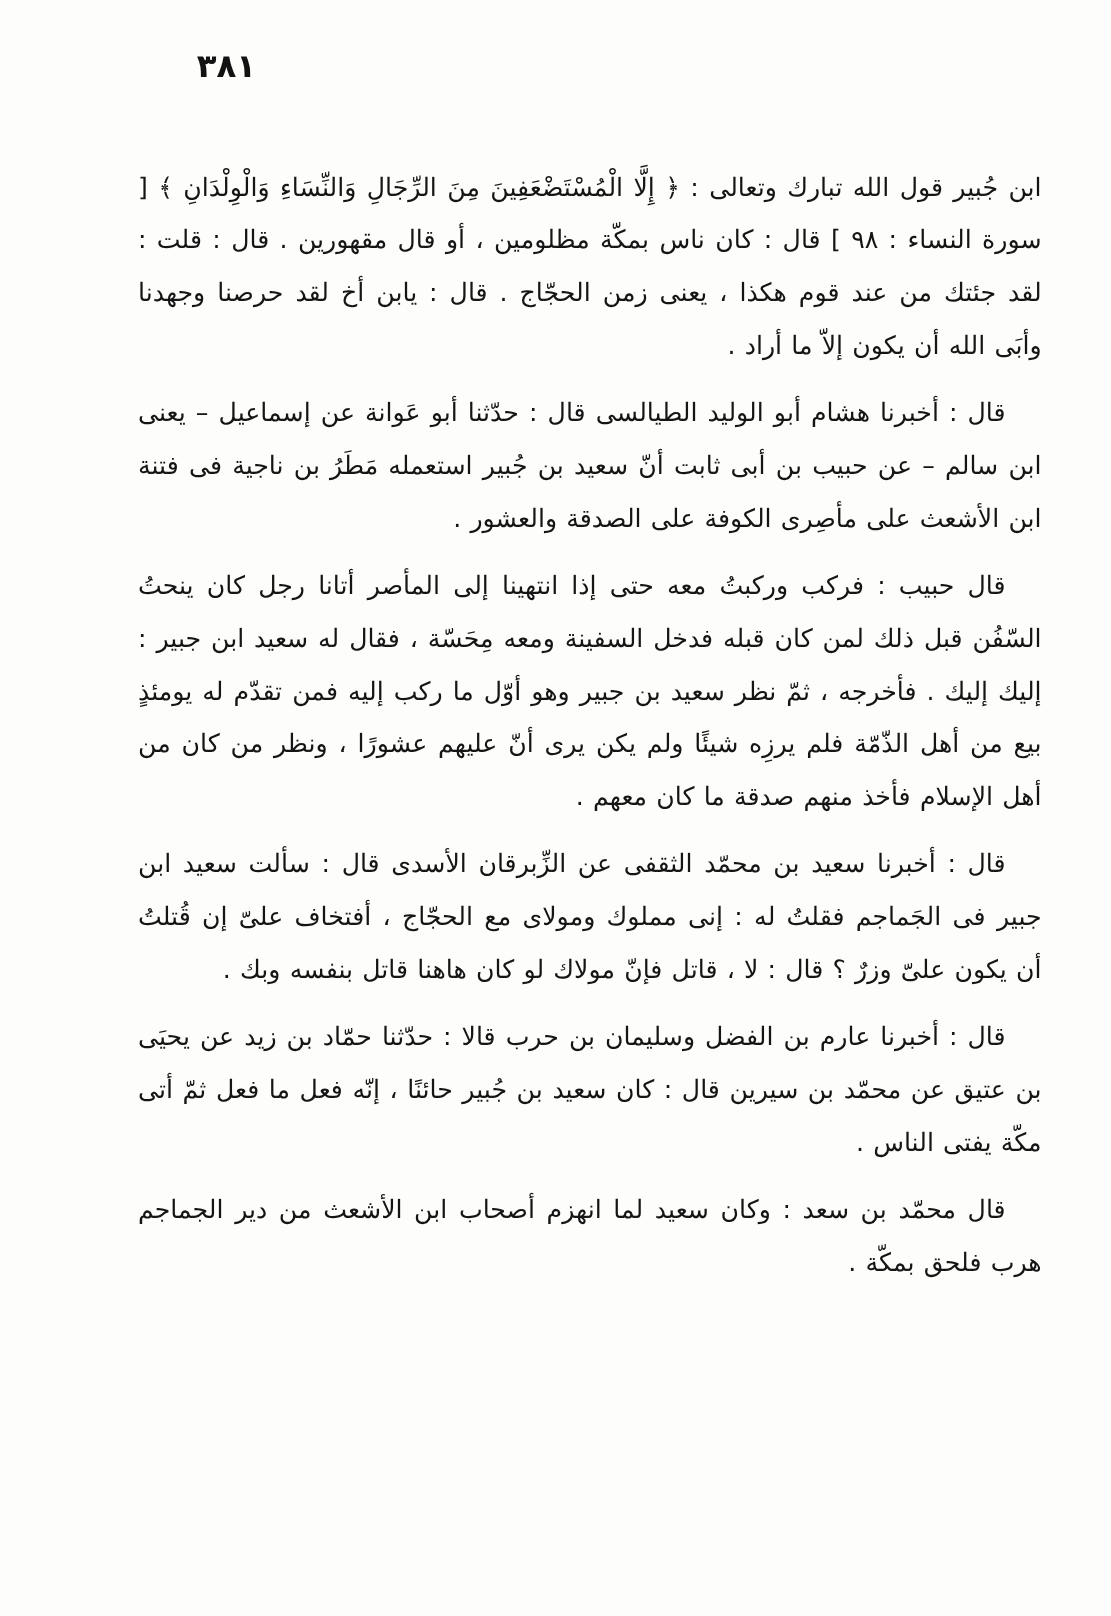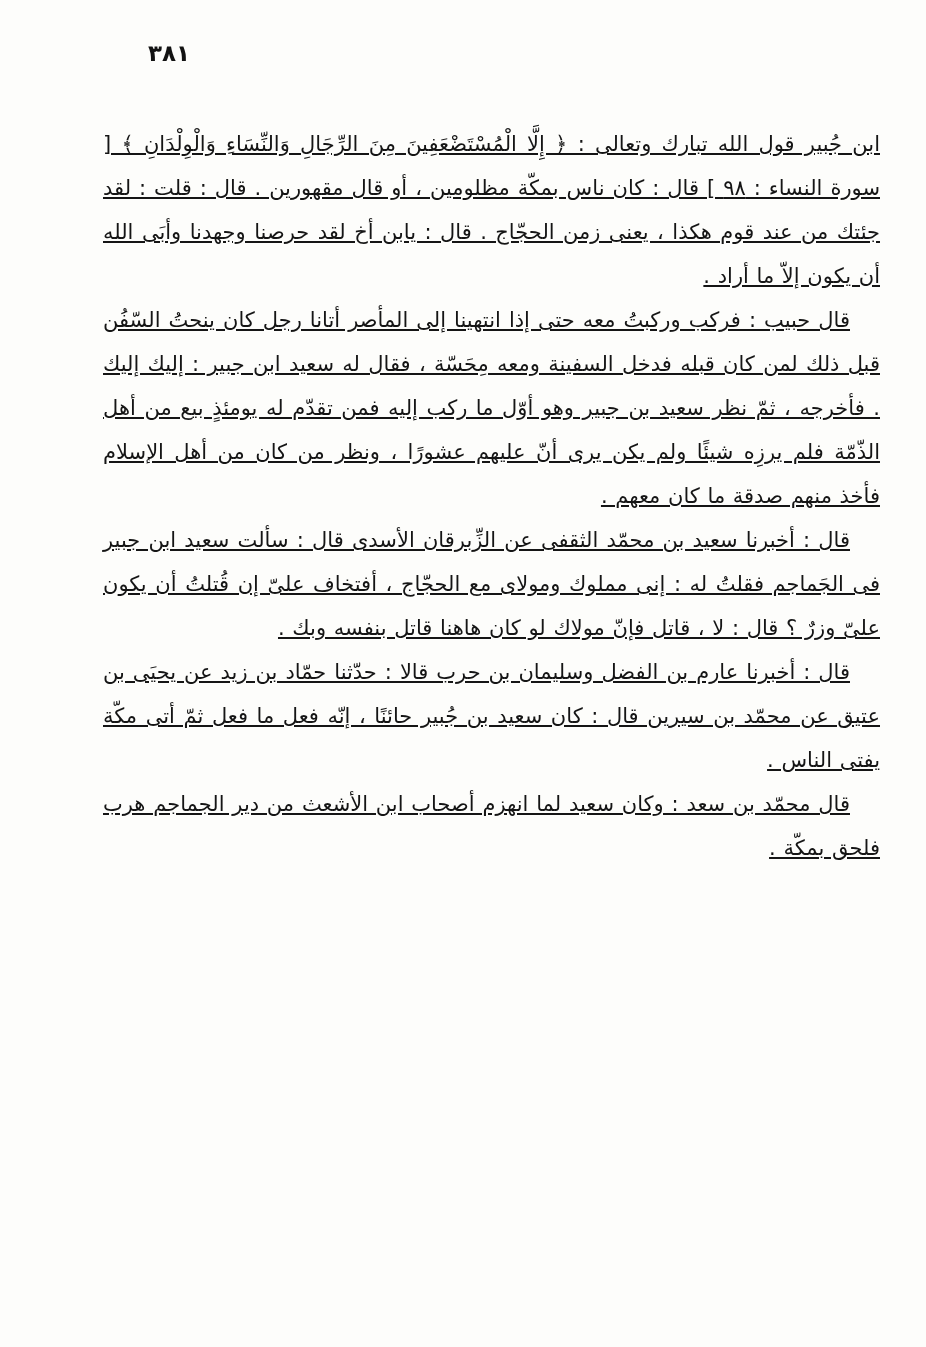--- a/index.html
+++ b/index.html
@@ -15,56 +15,56 @@
     font-family: "DejaVu Sans", sans-serif;
     overflow: hidden;
   }
   .page {
     position: absolute;
     inset: 0;
   }
   .page-number {
     position: absolute;
     top: 40px;
-    left: 148px;
+    left: 164px;
     direction: rtl;
-    font-size: 23px;
+    font-size: 27px;
     font-weight: bold;
     letter-spacing: 2px;
     color: #121212;
   }
   .text-block {
     position: absolute;
     top: 122px;
     right: 46px;
     width: 777px;
     direction: rtl;
     text-align: justify;
     font-size: 21px;
     line-height: 44px;
     color: #151515;
   }
   .text-block p {
-    margin: 0;
+    margin: 12px;
     padding: 0;
     word-spacing: 1px;
-    text-decoration: underline;
   }
   .text-block p.indent {
     text-indent: 30px; 
   }
 </style>
 </head>
 <body>
 
 <div class="page">
 
   <div class="page-number">٣٨١</div>
 
   <div class="text-block">
     <p>ابن جُبير قول الله تبارك وتعالى : ﴿ إِلَّا الْمُسْتَضْعَفِينَ مِنَ الرِّجَالِ وَالنِّسَاءِ وَالْوِلْدَانِ ﴾ [ سورة النساء : ٩٨ ] قال : كان ناس بمكّة مظلومين ، أو قال مقهورين . قال : قلت : لقد جئتك من عند قوم هكذا ، يعنى زمن الحجّاج . قال : يابن أخ لقد حرصنا وجهدنا وأبَى الله أن يكون إلاّ ما أراد .</p>
+    <p class="indent">قال : أخبرنا هشام أبو الوليد الطيالسى قال : حدّثنا أبو عَوانة عن إسماعيل – يعنى ابن سالم – عن حبيب بن أبى ثابت أنّ سعيد بن جُبير استعمله مَطَرُ بن ناجية فى فتنة ابن الأشعث على مأصِرى الكوفة على الصدقة والعشور .</p>
     <p class="indent">قال حبيب : فركب وركبتُ معه حتى إذا انتهينا إلى المأصر أتانا رجل كان ينحتُ السّفُن قبل ذلك لمن كان قبله فدخل السفينة ومعه مِحَسّة ، فقال له سعيد ابن جبير : إليك إليك . فأخرجه ، ثمّ نظر سعيد بن جبير وهو أوّل ما ركب إليه فمن تقدّم له يومئذٍ بيع من أهل الذّمّة فلم يرزِه شيئًا ولم يكن يرى أنّ عليهم عشورًا ، ونظر من كان من أهل الإسلام فأخذ منهم صدقة ما كان معهم .</p>
     <p class="indent">قال : أخبرنا سعيد بن محمّد الثقفى عن الزِّبرقان الأسدى قال : سألت سعيد ابن جبير فى الجَماجم فقلتُ له : إنى مملوك ومولاى مع الحجّاج ، أفتخاف علىّ إن قُتلتُ أن يكون علىّ وزرٌ ؟ قال : لا ، قاتل فإنّ مولاك لو كان هاهنا قاتل بنفسه وبك .</p>
     <p class="indent">قال : أخبرنا عارم بن الفضل وسليمان بن حرب قالا : حدّثنا حمّاد بن زيد عن يحيَى بن عتيق عن محمّد بن سيرين قال : كان سعيد بن جُبير حائنًا ، إنّه فعل ما فعل ثمّ أتى مكّة يفتى الناس .</p>
     <p class="indent">قال محمّد بن سعد : وكان سعيد لما انهزم أصحاب ابن الأشعث من دير الجماجم هرب فلحق بمكّة .</p>
   </div>
 
 </div>
 
 </body></html>

